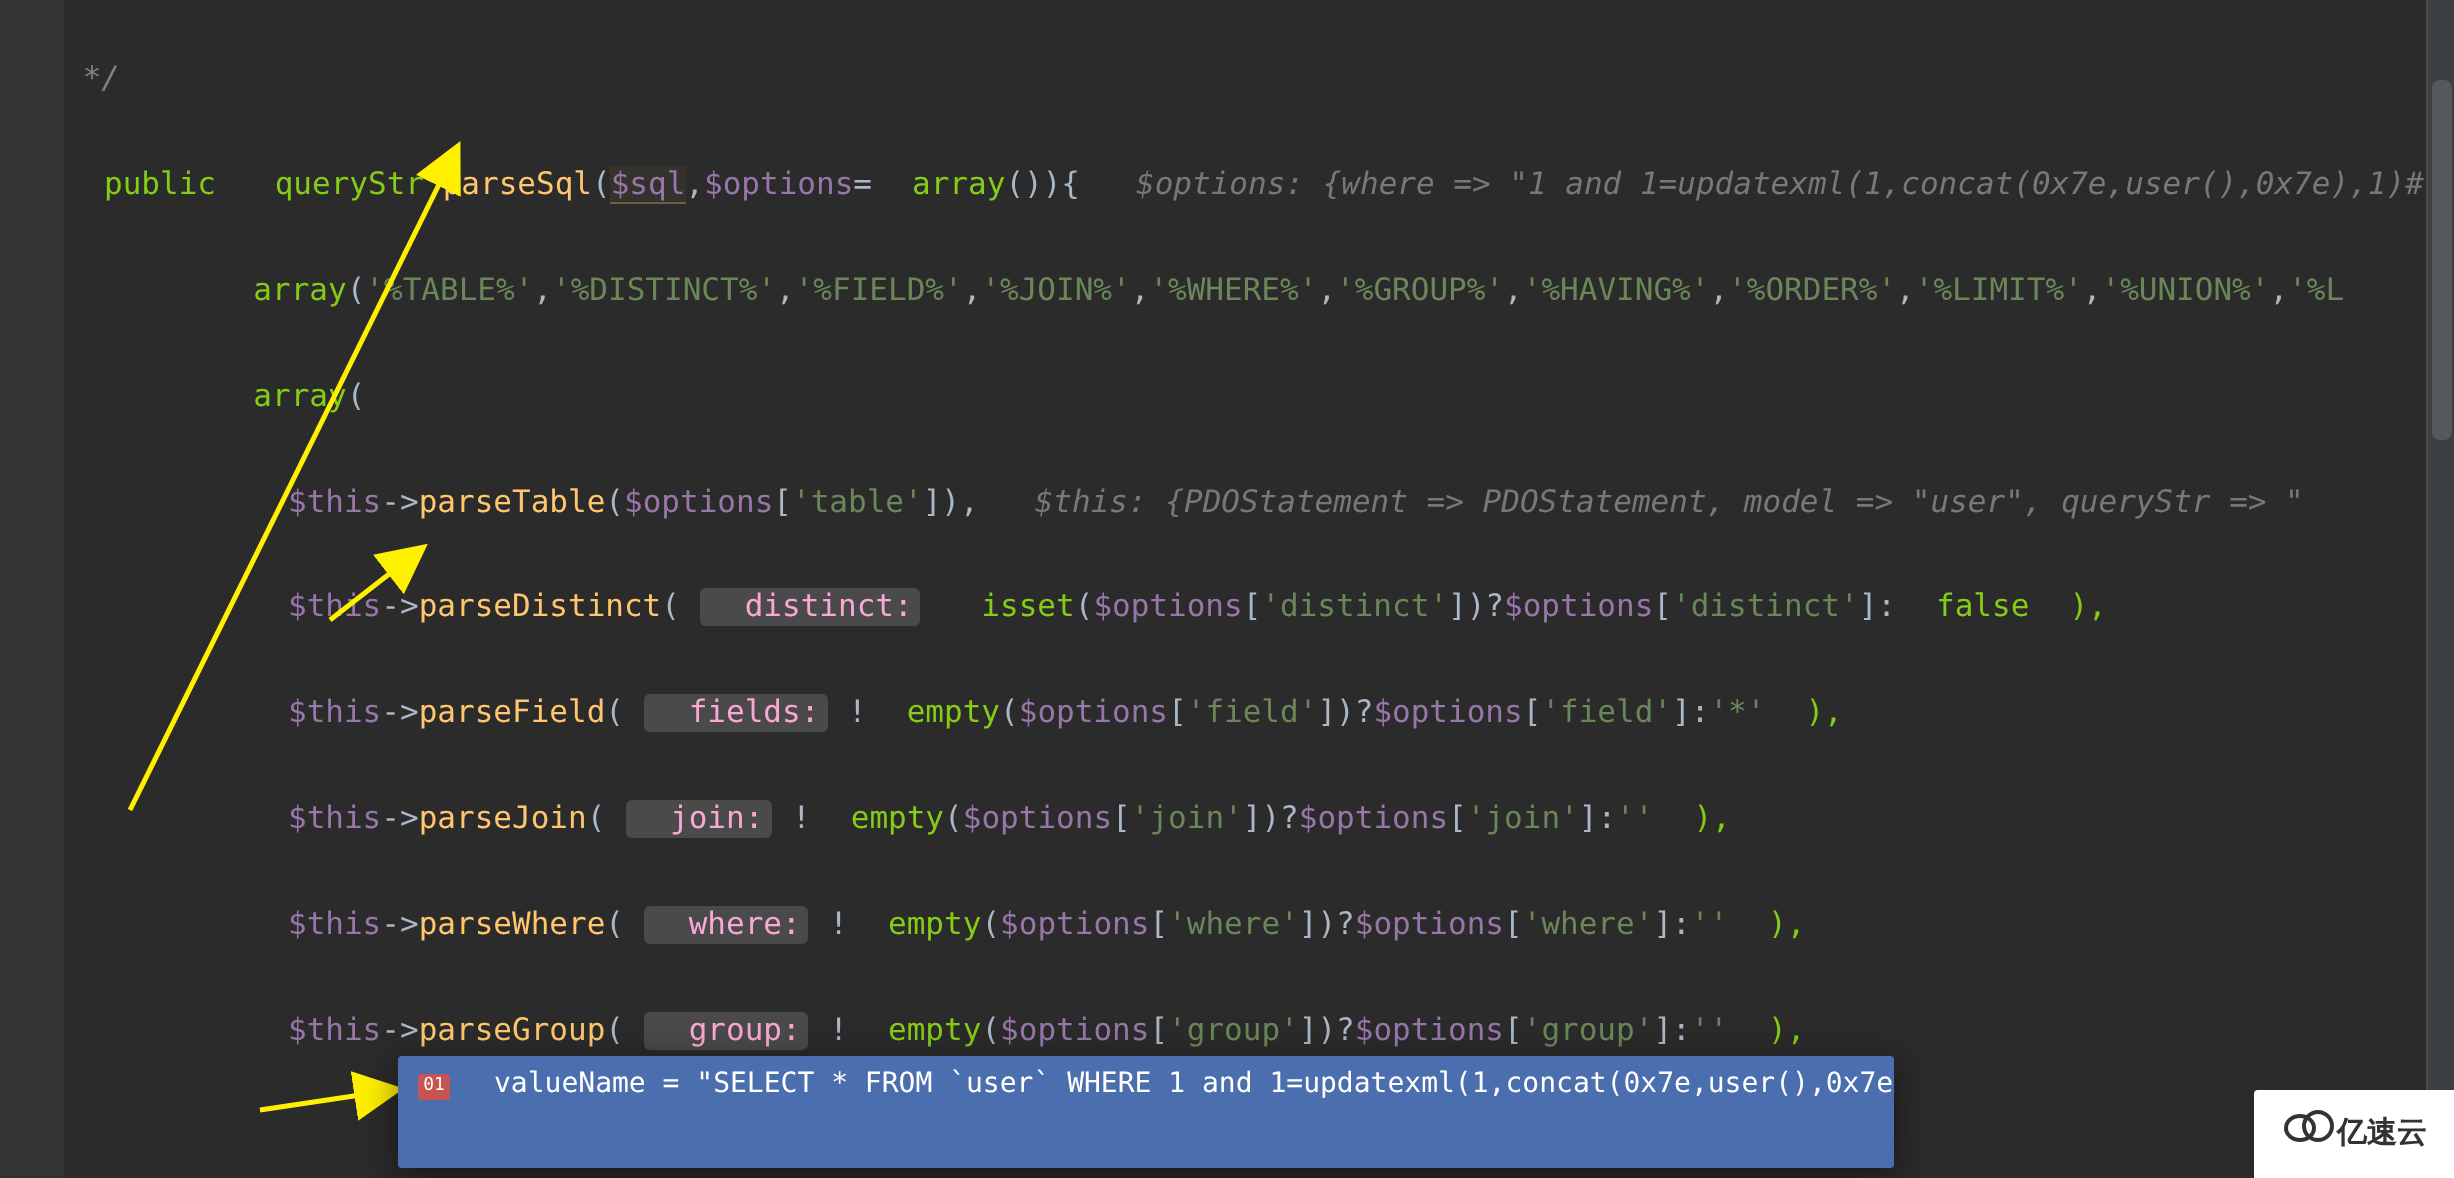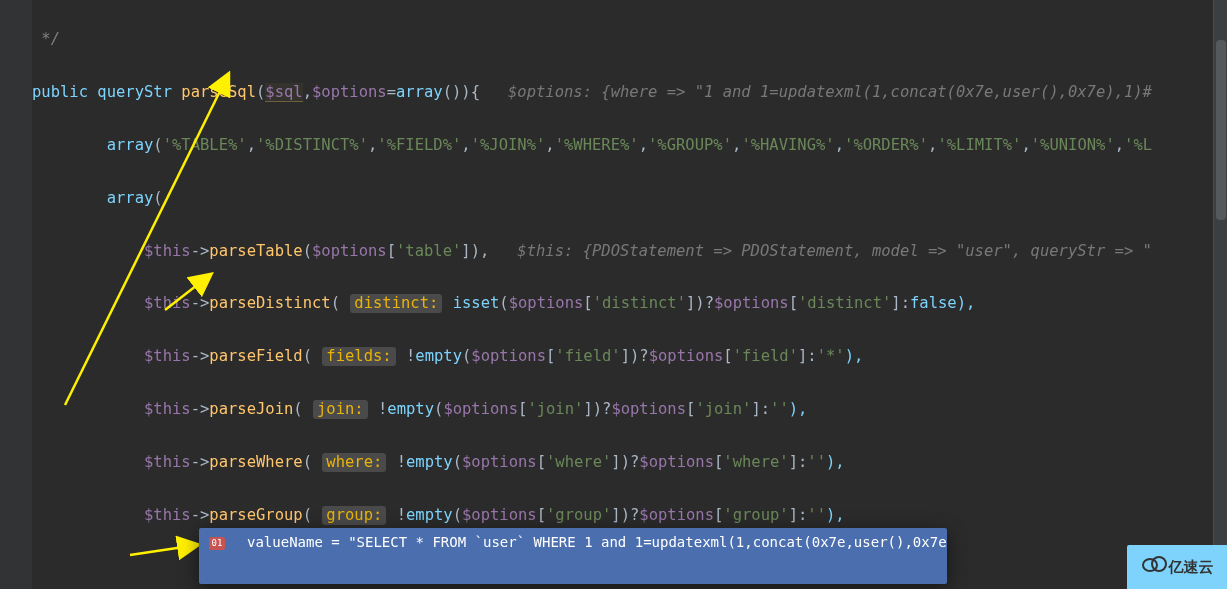--- a/index.html
+++ b/index.html
@@ -21,31 +21,31 @@
     padding-left: 0;
     white-space: pre;
   }
   .scrollbar {
     position: absolute; right: 0; top: 0; bottom: 0; width: 14px;
     background: #3c3f41; border-left: 1px solid #4b4b4b;
   }
   .line { display: block; height: 26.4px; }
   
   .cmt { color: #808080; font-style: italic; }
-  .kw  { color: #7dd3fc; }
+  .kw  { color: #84cc16; margin-left: 20px; }
   .fn  { color: #ffc66d; }
   .var { color: #9876aa; }
   .str { color: #6a8759; }
   .op  { color: #a9b7c6; }
   .hint { color: #787878; font-style: italic; }
   .param {
-    background: #4a4a4a; color: #eab308;
+    background: #4a4a4a; color: #f9a8d4;
     font-style: normal;
     border-radius: 3px;
-    padding: 0 4px 1px 4px;
+    padding: 0 4px 1px 22px;
     margin: 0 1px;
   }
   .hl-var { border-bottom: 1px solid #6e5f3f; background: rgba(110,95,63,0.15); }
   .thumb {
     position: absolute; left: 2px; width: 10px; top: 40px; height: 180px;
     background: #56595c; border-radius: 4px;
   }
   
   svg.arrows { position: absolute; left: 0; top: 0; pointer-events: none; }
   
@@ -64,21 +64,21 @@
     background: #c75450; color: #fff;
     font-size: 9px; line-height: 13px; text-align: center;
     border-radius: 2px;
     margin-right: 22px;
     vertical-align: 1px;
   }
   
   .wm {
     position: absolute; right: 0; bottom: 0;
     width: 100px; height: 44px;
-    background: #7dd3fc; color: #333;
+    background: #ffffff; color: #333;
     display: flex; align-items: center; justify-content: center;
     font-family: sans-serif; font-size: 15px; font-weight: 700;
     border-radius: 2px 0 0 0;
   }
   .wm .icon { margin-right: 2px; color: #333; }
 </style>
 </head>
 <body>
 
 <div class="gutter"></div>

